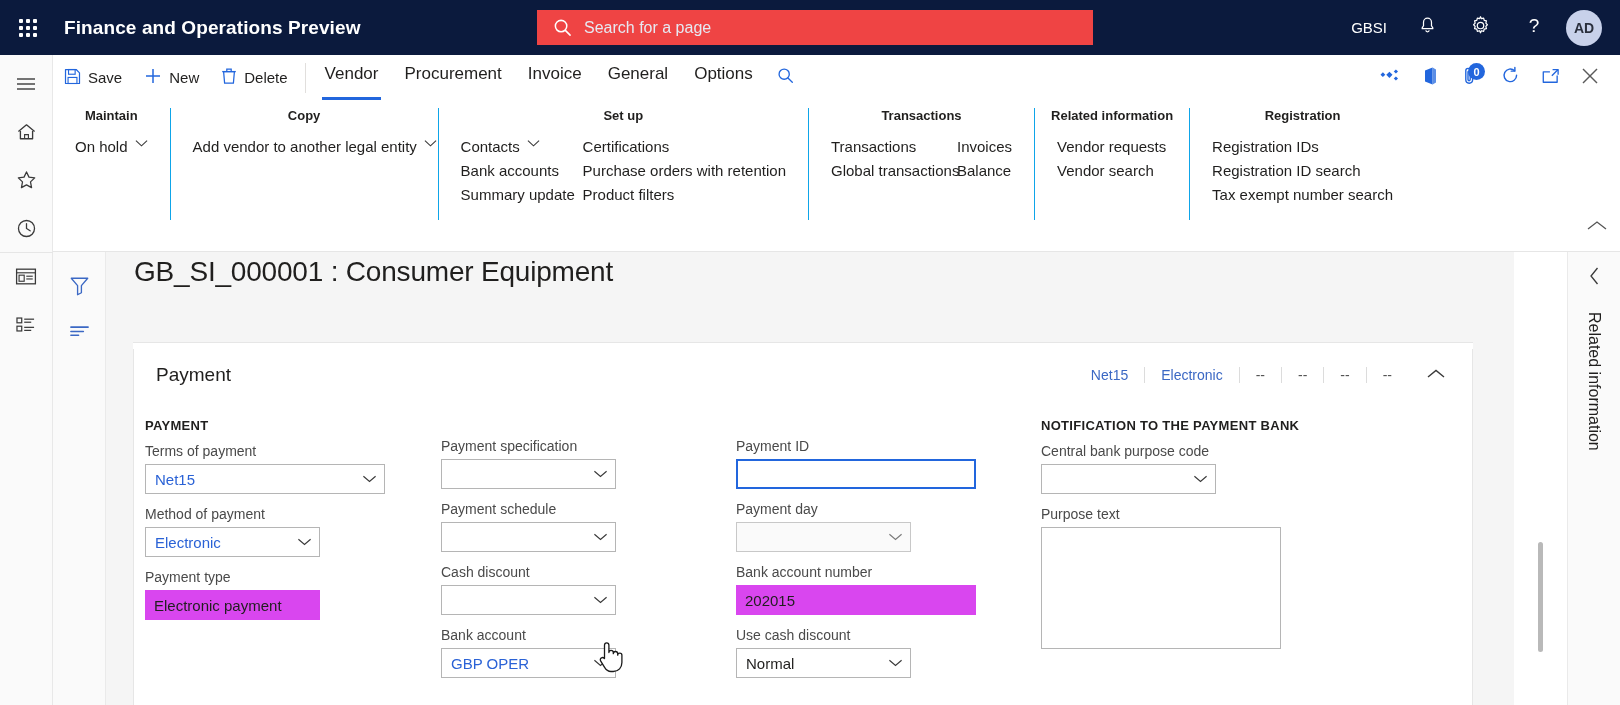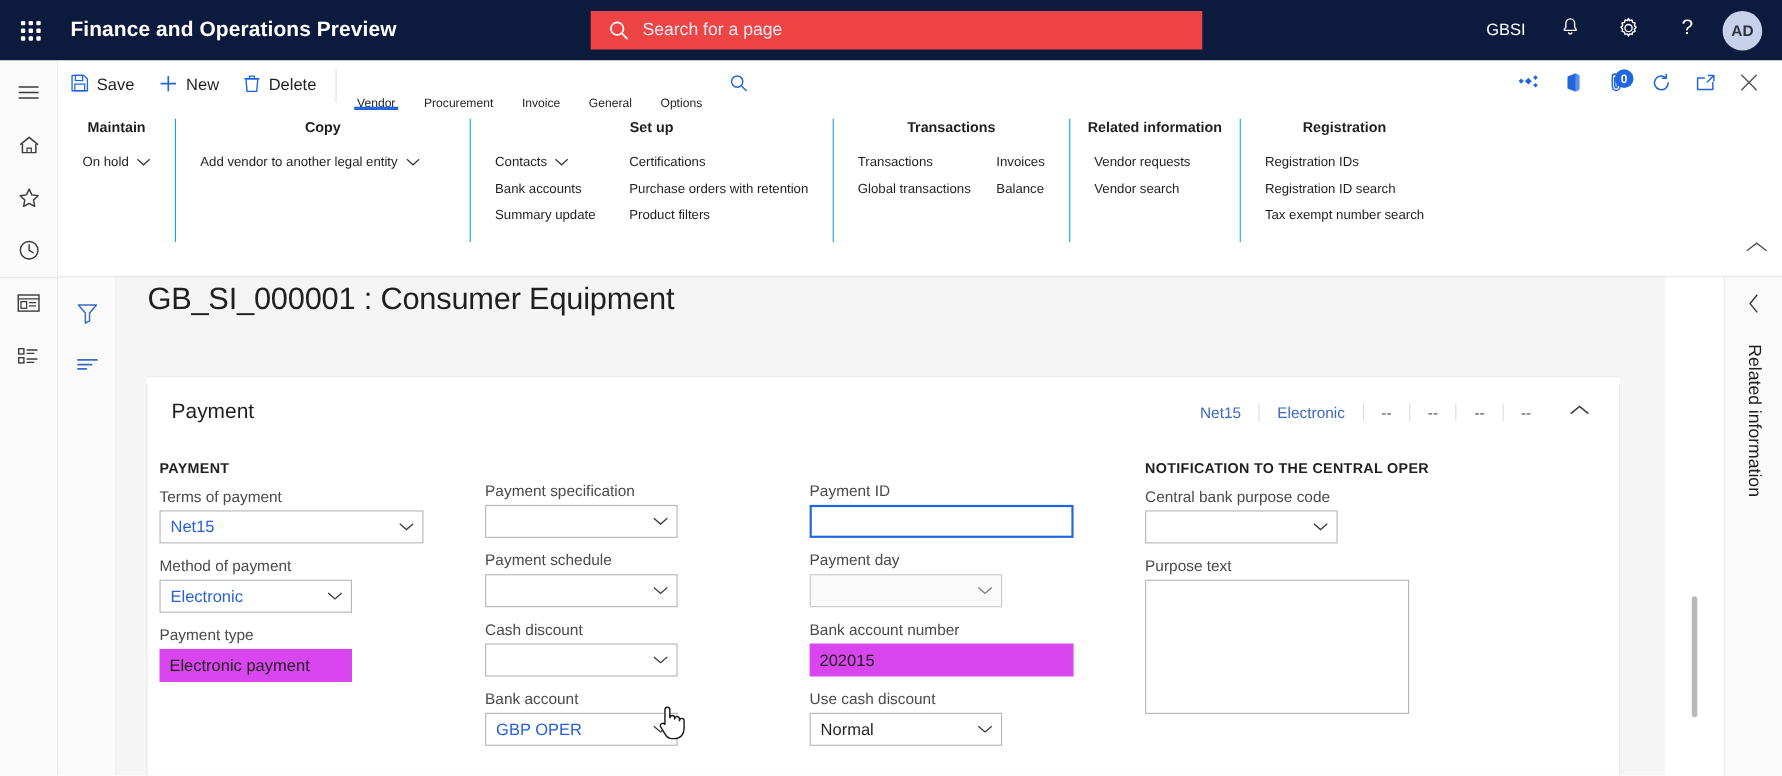--- a/index.html
+++ b/index.html
@@ -49,22 +49,22 @@
 
   
   .actionpane {
     position:absolute; top:55px; left:53px; width:1567px; height:45px;
     background:#ffffff; display:flex; align-items:center; border-bottom:0;
   }
   .ap-btn { display:flex; align-items:center; height:45px; padding:0 11px; cursor:pointer; font-size:15px; color:#201f1e; }
   .ap-btn .lbl { margin-left:7px; }
   .ap-sep { width:1px; height:30px; background:#e1dfdd; margin:0 6px; }
   .ap-tab {
-    display:flex; align-items:flex-end; height:45px; padding:0 13px; cursor:pointer;
-    font-size:11px; color:#201f1e; position:relative;
+    display:flex; align-items:flex-end; height:45px; padding:16px 13px; cursor:pointer;
+    font-size:17px; color:#201f1e; position:relative;
   }
   .ap-tab.active { color:#201f1e; }
   .ap-tab.active::after {
     content:""; position:absolute; left:10px; right:10px; bottom:0; height:3px; background:#2266dd;
   }
   .ap-search { width:40px; display:flex; align-items:center; justify-content:center; height:45px; cursor:pointer; }
   .ap-right { margin-left:auto; display:flex; align-items:center; padding-right:10px; }
   .ap-ricon { width:40px; height:45px; display:flex; align-items:center; justify-content:center; cursor:pointer; position:relative; }
   .badge {
     position:absolute; top:8px; right:5px; min-width:17px; height:17px; border-radius:9px;
@@ -77,22 +77,22 @@
     position:absolute; top:100px; left:53px; width:1567px; height:152px;
     background:#ffffff; border-bottom:1px solid #e6e6e6;
   }
   .rib-inner { display:flex; height:120px; padding-top:8px; }
   .rib-group { position:relative; padding:0 16px; height:112px; }
   .rib-group + .rib-group { border-left:1px solid #0ea5e9; }
   .rib-title { text-align:center; font-size:13px; font-weight:bold; color:#201f1e; margin-bottom:12px; white-space:nowrap; }
   .rib-cols { display:flex; gap:6px; }
   .rib-col { display:flex; flex-direction:column; }
   .rib-item {
-    font-size:12px; color:#201f1e; padding:4px 6px; white-space:nowrap; cursor:pointer;
-    display:flex; align-items:center; line-height:16px;
+    font-size:15px; color:#201f1e; padding:4px 6px; white-space:nowrap; cursor:pointer;
+    display:flex; line-height:16px;
   }
   .rib-item .chev { margin-left:7px; display:inline-flex; }
   .rib-collapse { position:absolute; right:12px; top:118px; cursor:pointer; }
 
   
   .filterrail {
     position:absolute; top:252px; left:53px; width:53px; height:453px;
     background:#fafafa; border-right:1px solid #eaeaea;
     display:flex; flex-direction:column; align-items:center; padding-top:12px;
   }
@@ -726,21 +726,21 @@
               <span class="chev">
                   <svg width="15" height="10" viewBox="0 0 16 10">
                     <path d="M1.5 2L8 7.6 14.5 2" fill="none" stroke="#3a3a3a" stroke-width="1.25"></path>
                   </svg>
                 </span>
             </div>
           </div>
         </div>
 
         <div class="fcol fcol4">
-          <div class="sec-label">NOTIFICATION TO THE CENTRAL OPER</div>
+          <div class="sec-label">NOTIFICATION TO THE PAYMENT BANK</div>
 
           <div class="fld">
             <div class="fld-label">Central bank purpose code</div>
             <div class="ctl w175">
               <span class="val"></span>
               <span class="chev">
                   <svg width="15" height="10" viewBox="0 0 16 10">
                     <path d="M1.5 2L8 7.6 14.5 2" fill="none" stroke="#3a3a3a" stroke-width="1.25"></path>
                   </svg>
                 </span>

